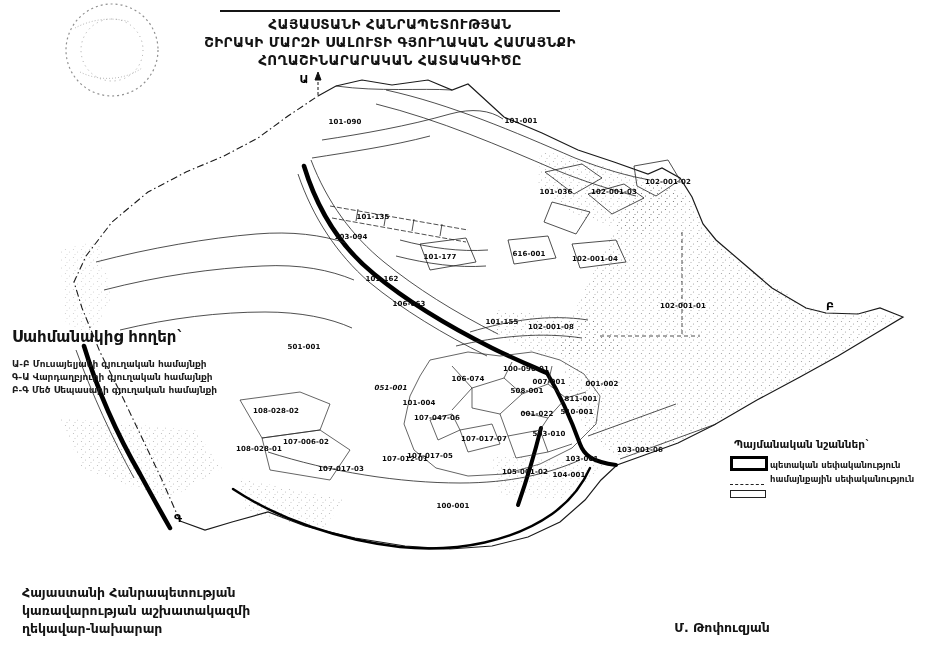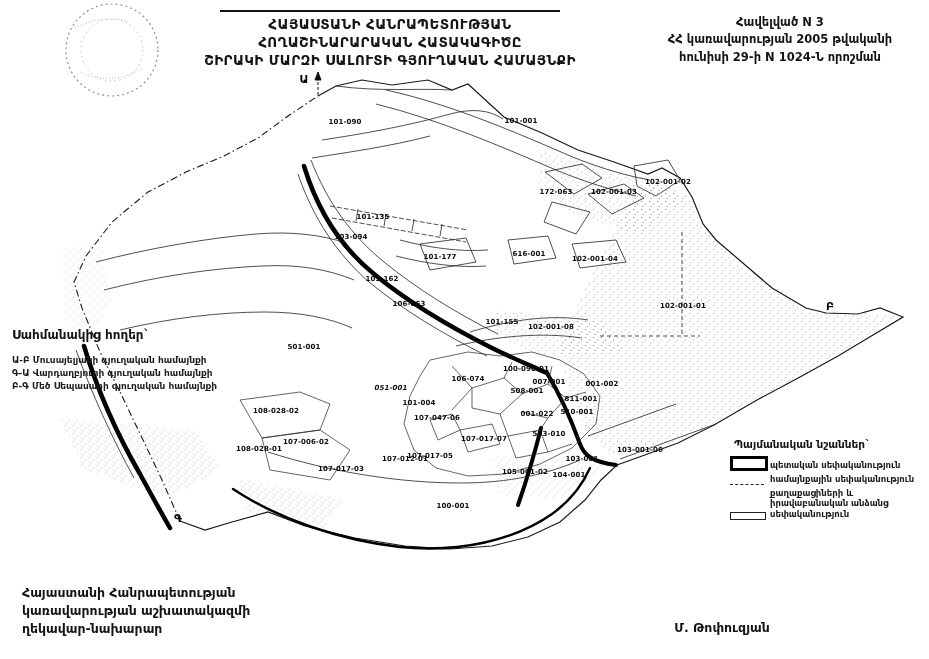--- a/index.html
+++ b/index.html
@@ -11,21 +11,21 @@
   .textblock{position:absolute;z-index:3;}
 
   .title-wrap{left:150px;top:10px;width:480px;text-align:center;}
   .title-rule{width:340px;margin:0 auto 3px auto;border-top:2px solid #151515;}
   .title-line{font-size:13.5px;font-weight:700;letter-spacing:.4px;line-height:1.35;}
 
   .annex-wrap{left:634px;top:14px;width:292px;text-align:center;}
   .annex-line{font-size:11.5px;font-weight:700;line-height:1.5;}
 
   .adjacent-wrap{left:12px;top:328px;width:260px;}
-  .adjacent-title{font-size:12px;font-weight:700;margin-bottom:12px;}
+  .adjacent-title{font-size:15px;font-weight:700;margin-bottom:12px;}
   .adjacent-item{font-size:9px;font-weight:700;line-height:1.45;color:#1c1c1c;}
 
   .legend-wrap{left:730px;top:438px;width:196px;}
   .legend-title{font-size:10.5px;font-weight:700;margin-bottom:5px;padding-left:4px;}
   .legend-row{display:flex;align-items:flex-end;margin-bottom:3px;}
   .legend-sym{width:40px;flex:0 0 40px;margin-top:1px;}
   .sym-thick{width:32px;height:9px;border:3px solid #000;background:#fff;}
   .sym-thin{width:34px;height:0;border-top:1.4px dashed #222;margin-top:4px;}
   .sym-double{width:34px;height:6px;border:1px solid #222;background:#fff;margin-top:1px;}
   .legend-label{font-size:8.5px;font-weight:700;line-height:1.25;color:#1c1c1c;}
@@ -137,21 +137,21 @@
 
     <g stroke="#111" fill="#111">
       <line x1="318" y1="95" x2="318" y2="76" stroke-width="1" stroke-dasharray="3 2"></line>
       <path d="M315,80 L321,80 L318,72 Z"></path>
     </g>
   </svg>
 
   <div id="map-labels" class="layer">
       <div class="parcel-label" style="left: 345px; top: 122px;">101-090</div>
       <div class="parcel-label" style="left: 521px; top: 121px;">101-001</div>
-      <div class="parcel-label" style="left: 556px; top: 192px;">172-063</div>
+      <div class="parcel-label" style="left: 556px; top: 192px;">101-036</div>
       <div class="parcel-label" style="left: 614px; top: 192px;">102-001-03</div>
       <div class="parcel-label" style="left: 668px; top: 182px;">102-001-02</div>
       <div class="parcel-label" style="left: 529px; top: 254px;">616-001</div>
       <div class="parcel-label" style="left: 595px; top: 259px;">102-001-04</div>
       <div class="parcel-label" style="left: 683px; top: 306px;">102-001-01</div>
       <div class="parcel-label" style="left: 373px; top: 217px;">101-135</div>
       <div class="parcel-label" style="left: 351px; top: 237px;">103-094</div>
       <div class="parcel-label" style="left: 440px; top: 257px;">101-177</div>
       <div class="parcel-label" style="left: 382px; top: 279px;">101-162</div>
       <div class="parcel-label" style="left: 409px; top: 304px;">106-063</div>
@@ -183,29 +183,24 @@
       <div class="parcel-label" style="left: 569px; top: 475px;">104-001</div>
       <div class="parcel-label" style="left: 453px; top: 506px;">100-001</div>
       <div class="boundary-letter" style="left: 304px; top: 79px;">Ա</div>
       <div class="boundary-letter" style="left: 830px; top: 306px;">Բ</div>
       <div class="boundary-letter" style="left: 178px; top: 518px;">Գ</div>
     </div>
 
   <div class="textblock title-wrap">
     <div class="title-rule"></div>
     <div class="title-line">ՀԱՅԱՍՏԱՆԻ ՀԱՆՐԱՊԵՏՈՒԹՅԱՆ</div>
+    <div class="title-line">ՇԻՐԱԿԻ ՄԱՐԶԻ ՍԱԼՈՒՏԻ ԳՅՈՒՂԱԿԱՆ ՀԱՄԱՅՆՔԻ</div>
     <div class="title-line">ՀՈՂԱՇԻՆԱՐԱՐԱԿԱՆ ՀԱՏԱԿԱԳԻԾԸ</div>
-    <div class="title-line">ՇԻՐԱԿԻ ՄԱՐԶԻ ՍԱԼՈՒՏԻ ԳՅՈՒՂԱԿԱՆ ՀԱՄԱՅՆՔԻ</div>
-  </div>
-
-  <div class="textblock annex-wrap">
-    <div class="annex-line">Հավելված N 3</div>
-    <div class="annex-line">ՀՀ կառավարության 2005 թվականի</div>
-    <div class="annex-line">հունիսի 29-ի N 1024-Ն որոշման</div>
-  </div>
+  </div>
+
 
   <div class="textblock adjacent-wrap">
     <div class="adjacent-title">Սահմանակից հողեր`</div>
     <div class="adjacent-item">Ա-Բ Մուսայելյանի գյուղական համայնքի</div>
     <div class="adjacent-item">Գ-Ա Վարդաղբյուրի գյուղական համայնքի</div>
     <div class="adjacent-item">Բ-Գ Մեծ Սեպասարի գյուղական համայնքի</div>
   </div>
 
   <div class="textblock legend-wrap">
     <div class="legend-title">Պայմանական նշաններ`</div>
@@ -218,21 +213,20 @@
     <div class="legend-row">
       <div class="legend-sym">
           <div class="sym-thin"></div>
         </div>
       <div class="legend-label">համայնքային սեփականություն</div>
     </div>
     <div class="legend-row">
       <div class="legend-sym">
           <div class="sym-double"></div>
         </div>
-      <div class="legend-label">քաղաքացիների և իրավաբանական անձանց սեփականություն</div>
     </div>
   </div>
 
   <div class="textblock footer-wrap">
     <div class="footer-line">Հայաստանի Հանրապետության</div>
     <div class="footer-line">կառավարության աշխատակազմի</div>
     <div class="footer-line">ղեկավար-նախարար</div>
   </div>
 
   <div class="textblock signature">Մ. Թոփուզյան</div>

